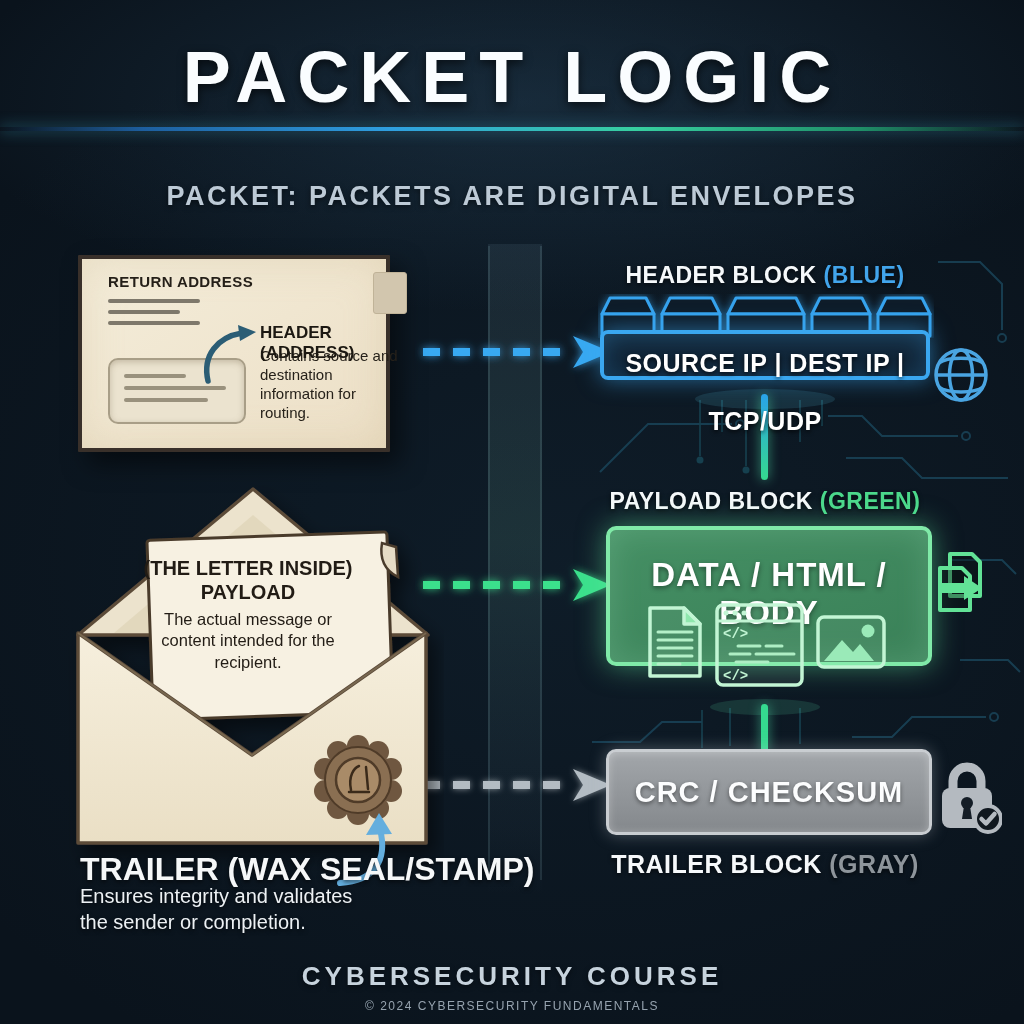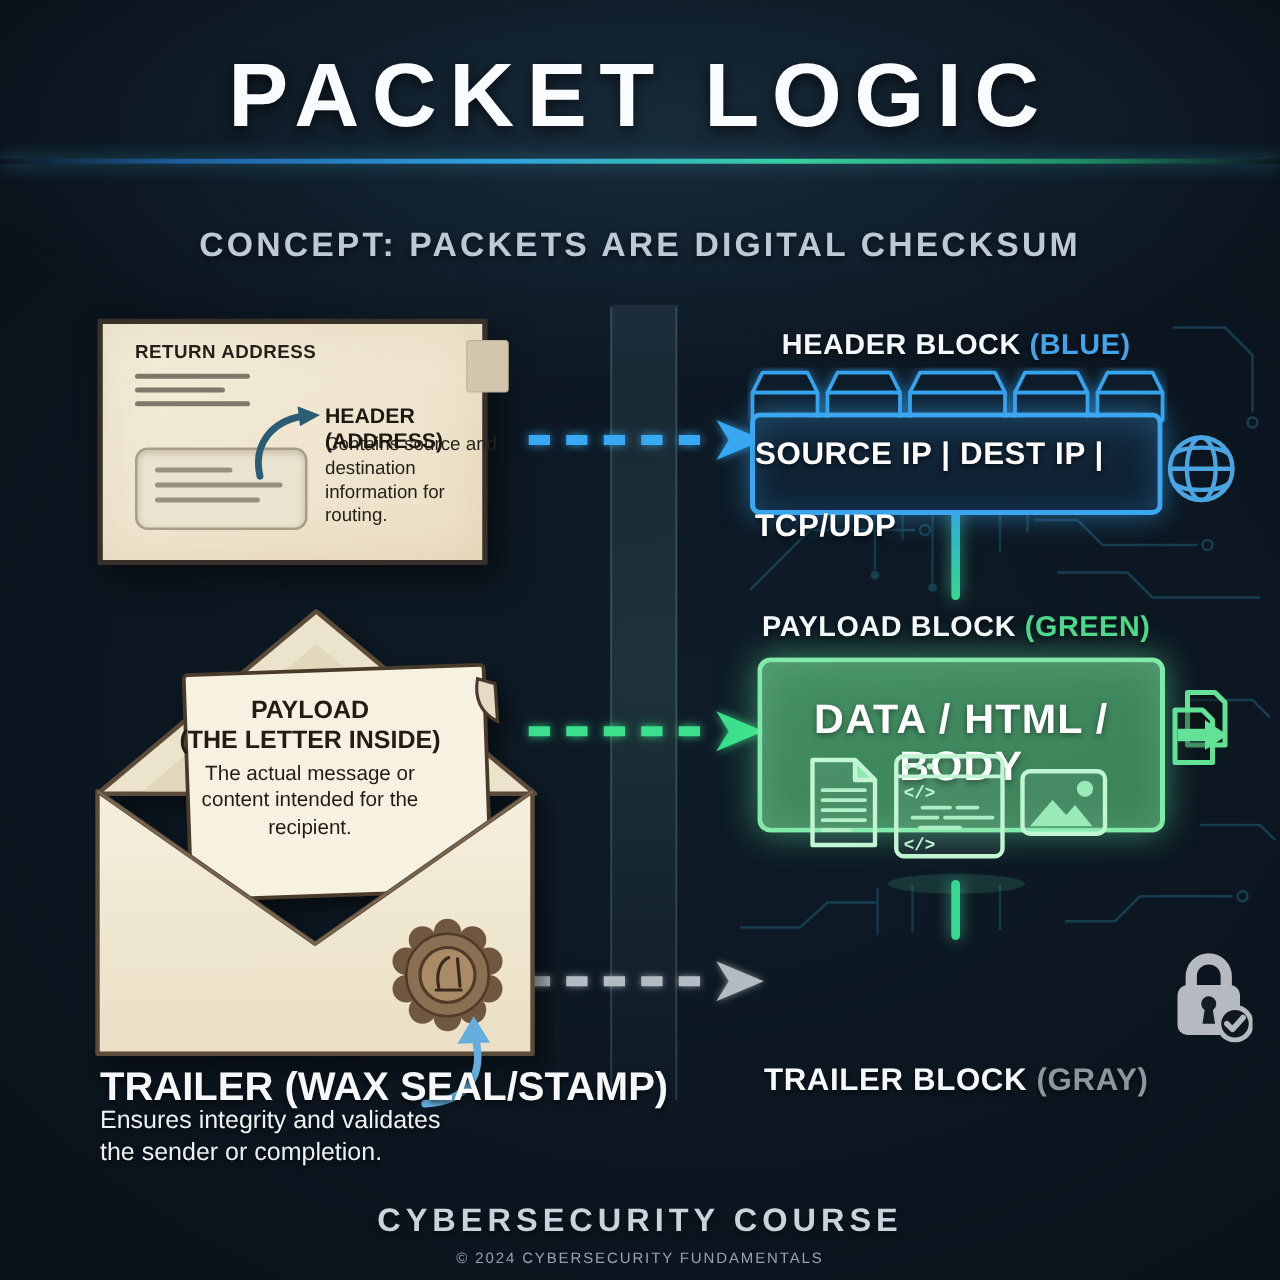--- a/index.html
+++ b/index.html
@@ -41,26 +41,26 @@
   
   #trailer-title{left:80px;top:851px;font-size:32px;font-weight:700;color:#f5f7f8;text-shadow:0 2px 4px rgba(0,0,0,.6);}
   #trailer-desc{left:80px;top:884px;width:300px;font-size:20px;line-height:1.28;color:#edf1f4;text-shadow:0 2px 4px rgba(0,0,0,.6);}
 
   
   .block-label{left:590px;width:350px;font-size:23px;font-weight:700;color:#f6f9fb;letter-spacing:.5px;
     text-shadow:0 2px 4px rgba(0,0,0,.6);}
   .tag-blue{color:#42a5ec;text-align:center;} .tag-green{color:#4cd98c;} .tag-gray{color:#8e959b;}
   #label-header{top:262px;} #label-payload{top:488px;} #label-trailer{top:850px;font-size:25px;}
 
-  #hdr-bar{left:600px;top:330px;width:330px;height:82px;box-sizing:border-box;
+  #hdr-bar{left:600px;top:330px;width:330px;height:50px;box-sizing:border-box;
     background:linear-gradient(180deg,#142a3d,#0d1d2d);
     border:4px solid #3aa7f0;border-radius:8px;
     box-shadow:0 0 22px rgba(58,167,240,.55), inset 0 0 26px rgba(58,167,240,.28);
     line-height:58px;font-size:25px;font-weight:700;color:#fff;letter-spacing:.5px;
-    text-shadow:0 2px 4px rgba(0,0,0,.7);}
+    text-shadow:0 2px 4px rgba(0,0,0,.7);text-align:center;}
 
   #payload-block{left:606px;top:526px;width:326px;height:140px;box-sizing:border-box;
     background:linear-gradient(160deg,#458f64,#3a8158);
     border:4px solid #80eaa8;border-radius:10px;
     box-shadow:0 0 28px rgba(100,235,160,.5), inset 0 0 32px rgba(190,255,215,.18);}
   #payload-text{top:26px;left:0;width:318px;font-size:33px;font-weight:700;color:#fff;letter-spacing:1px;
     text-shadow:0 2px 5px rgba(0,0,0,.45);}
 
   #crc-block{left:606px;top:749px;width:326px;height:86px;box-sizing:border-box;
     background:linear-gradient(180deg,#a2a6aa,#84888c);
@@ -134,21 +134,21 @@
       <line x1="800" y1="708" x2="800" y2="744"></line>
     </g>
     <circle cx="700" cy="460" r="3.5" fill="#16404f"></circle>
     <circle cx="746" cy="470" r="3.5" fill="#16404f"></circle>
     <ellipse cx="765" cy="399" rx="70" ry="10" fill="rgba(90,205,235,.14)"></ellipse>
     <ellipse cx="765" cy="707" rx="55" ry="8" fill="rgba(90,235,175,.14)"></ellipse>
   </svg>
 
   <div id="page-title" class="abs ctr">PACKET LOGIC</div>
   <div id="divider" class="abs"></div>
-  <div id="subtitle" class="abs ctr">CONCEPT: PACKETS ARE DIGITAL CHECKSUM</div>
+  <div id="subtitle" class="abs ctr">PACKET: PACKETS ARE DIGITAL ENVELOPES</div>
 
   <svg class="abs" width="210" height="490" viewBox="0 0 210 490" style="left:415px;top:320px;">
     <defs>
       <filter id="gB" x="-50%" y="-50%" width="200%" height="200%">
           <feDropShadow dx="0" dy="0" stdDeviation="4" flood-color="#3aa9f2" flood-opacity=".8"></feDropShadow>
         </filter>
       <filter id="gG" x="-50%" y="-50%" width="200%" height="200%">
           <feDropShadow dx="0" dy="0" stdDeviation="4" flood-color="#3be08c" flood-opacity=".8"></feDropShadow>
         </filter>
       <filter id="gY" x="-50%" y="-50%" width="200%" height="200%">
@@ -229,22 +229,22 @@
         <path d="M8,-13 L10,9"></path>
       </g>
     </g>
     <g>
       <path d="M278,400 C312,398 326,378 318,346" fill="none" stroke="#64aede" stroke-width="6" stroke-linecap="round"></path>
       <path d="M304,352 L317,330 L330,351 Z" fill="#64aede"></path>
     </g>
   </svg>
 
   <div id="letter-text" class="abs ctr">
+    <div class="letter-title">(THE LETTER INSIDE)</div>
     <div class="letter-title">PAYLOAD</div>
-    <div class="letter-title">(THE LETTER INSIDE)</div>
     <div id="letter-desc">The actual message or content intended for the recipient.</div>
   </div>
 
   <div id="trailer-title" class="abs">TRAILER (WAX SEAL/STAMP)</div>
   <div id="trailer-desc" class="abs">Ensures integrity and validates the sender or completion.</div>
 
   <div id="label-header" class="abs ctr block-label">
     <span>HEADER BLOCK</span>
     <span class="tag-blue">(BLUE)</span>
   </div>
@@ -326,20 +326,21 @@
     <g stroke="#62e296" stroke-width="4" fill="rgba(10,20,18,.4)" stroke-linejoin="round">
       <path d="M20,4 h22 l8,8 v34 h-30 z"></path>
       <path d="M10,18 h22 l8,8 v34 h-30 z"></path>
     </g>
     <g fill="#62e296">
       <rect x="12" y="33" width="22" height="10"></rect>
       <polygon points="34,26 52,38 34,50"></polygon>
     </g>
   </svg>
 
+  <div id="crc-block" class="abs">CRC / CHECKSUM</div>
 
   <svg class="abs" width="66" height="78" viewBox="0 0 66 78" style="left:936px;top:756px;">
     <path d="M17,34 v-9 a14,14 0 0 1 28,0 v9" fill="none" stroke="#b4bac0" stroke-width="9"></path>
     <rect x="6" y="32" width="50" height="40" rx="8" fill="#b4bac0"></rect>
     <circle cx="31" cy="47" r="6" fill="#141d26"></circle>
     <path d="M28,50 h6 l2,13 h-10 z" fill="#141d26"></path>
     <circle cx="52" cy="63" r="13" fill="#10181f" stroke="#b4bac0" stroke-width="4"></circle>
     <path d="M45.5,63 l4.5,4.5 l8.5,-9.5" fill="none" stroke="#b4bac0" stroke-width="4.5" stroke-linecap="round" stroke-linejoin="round"></path>
   </svg>
 

